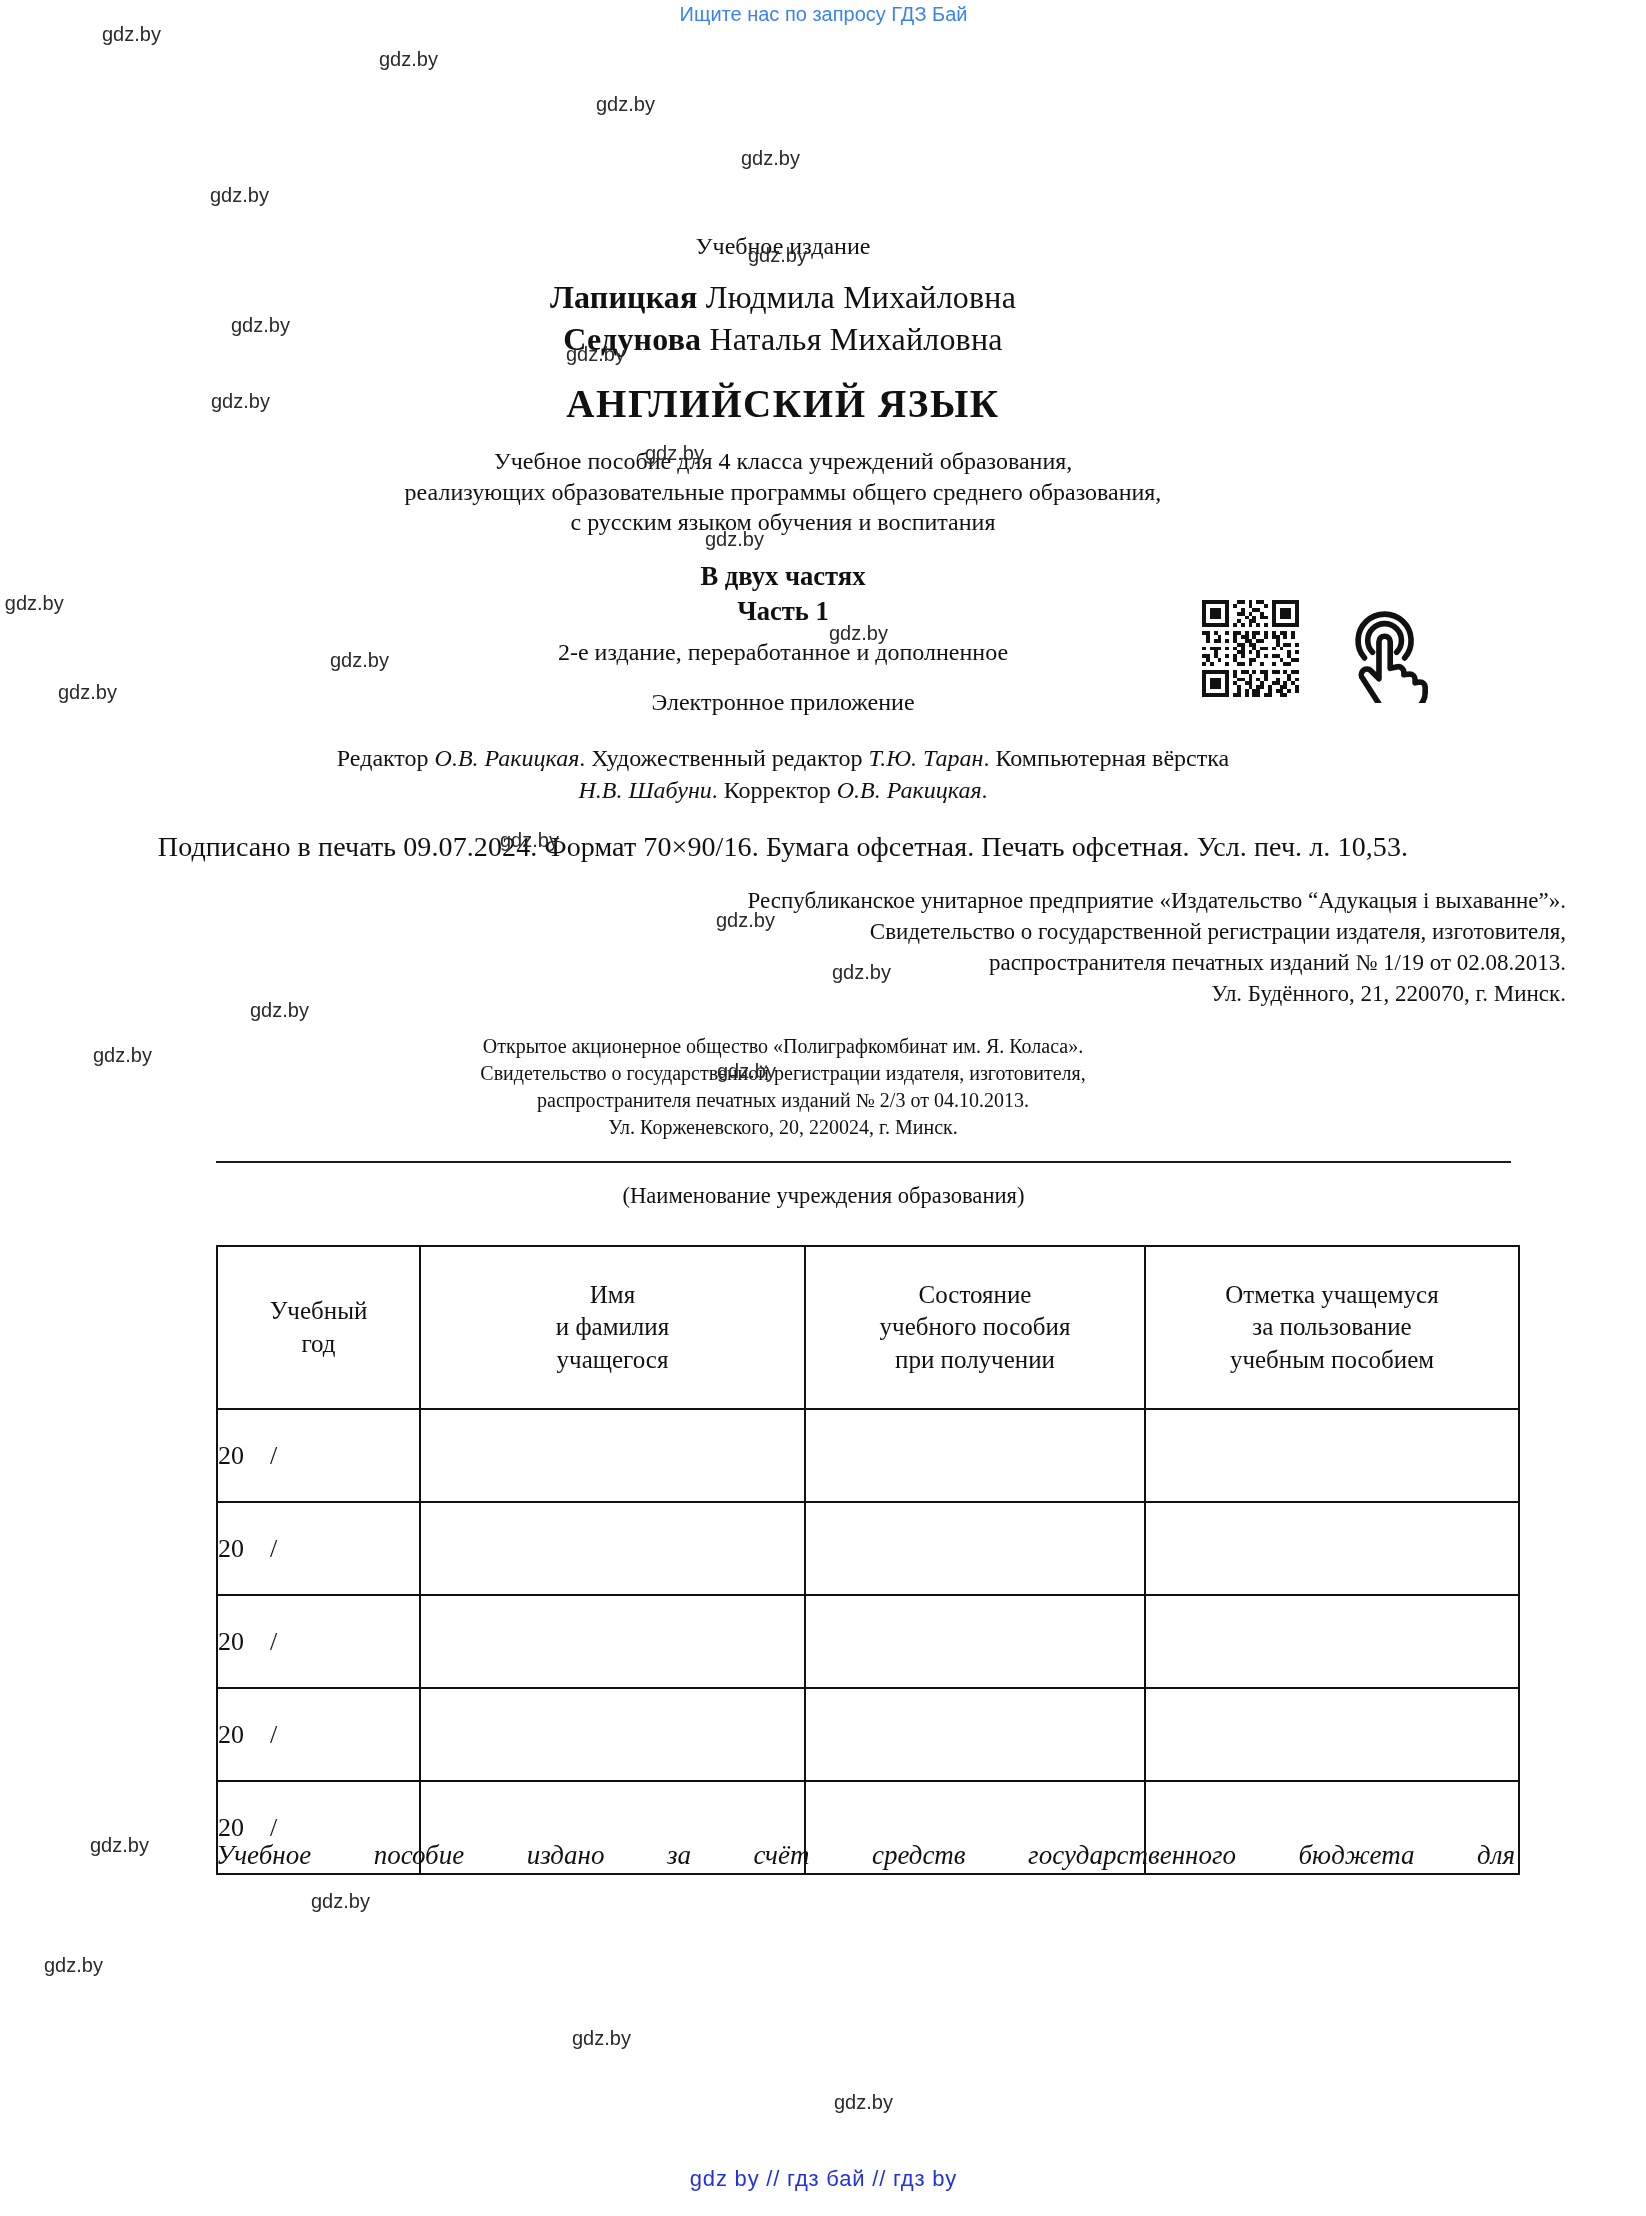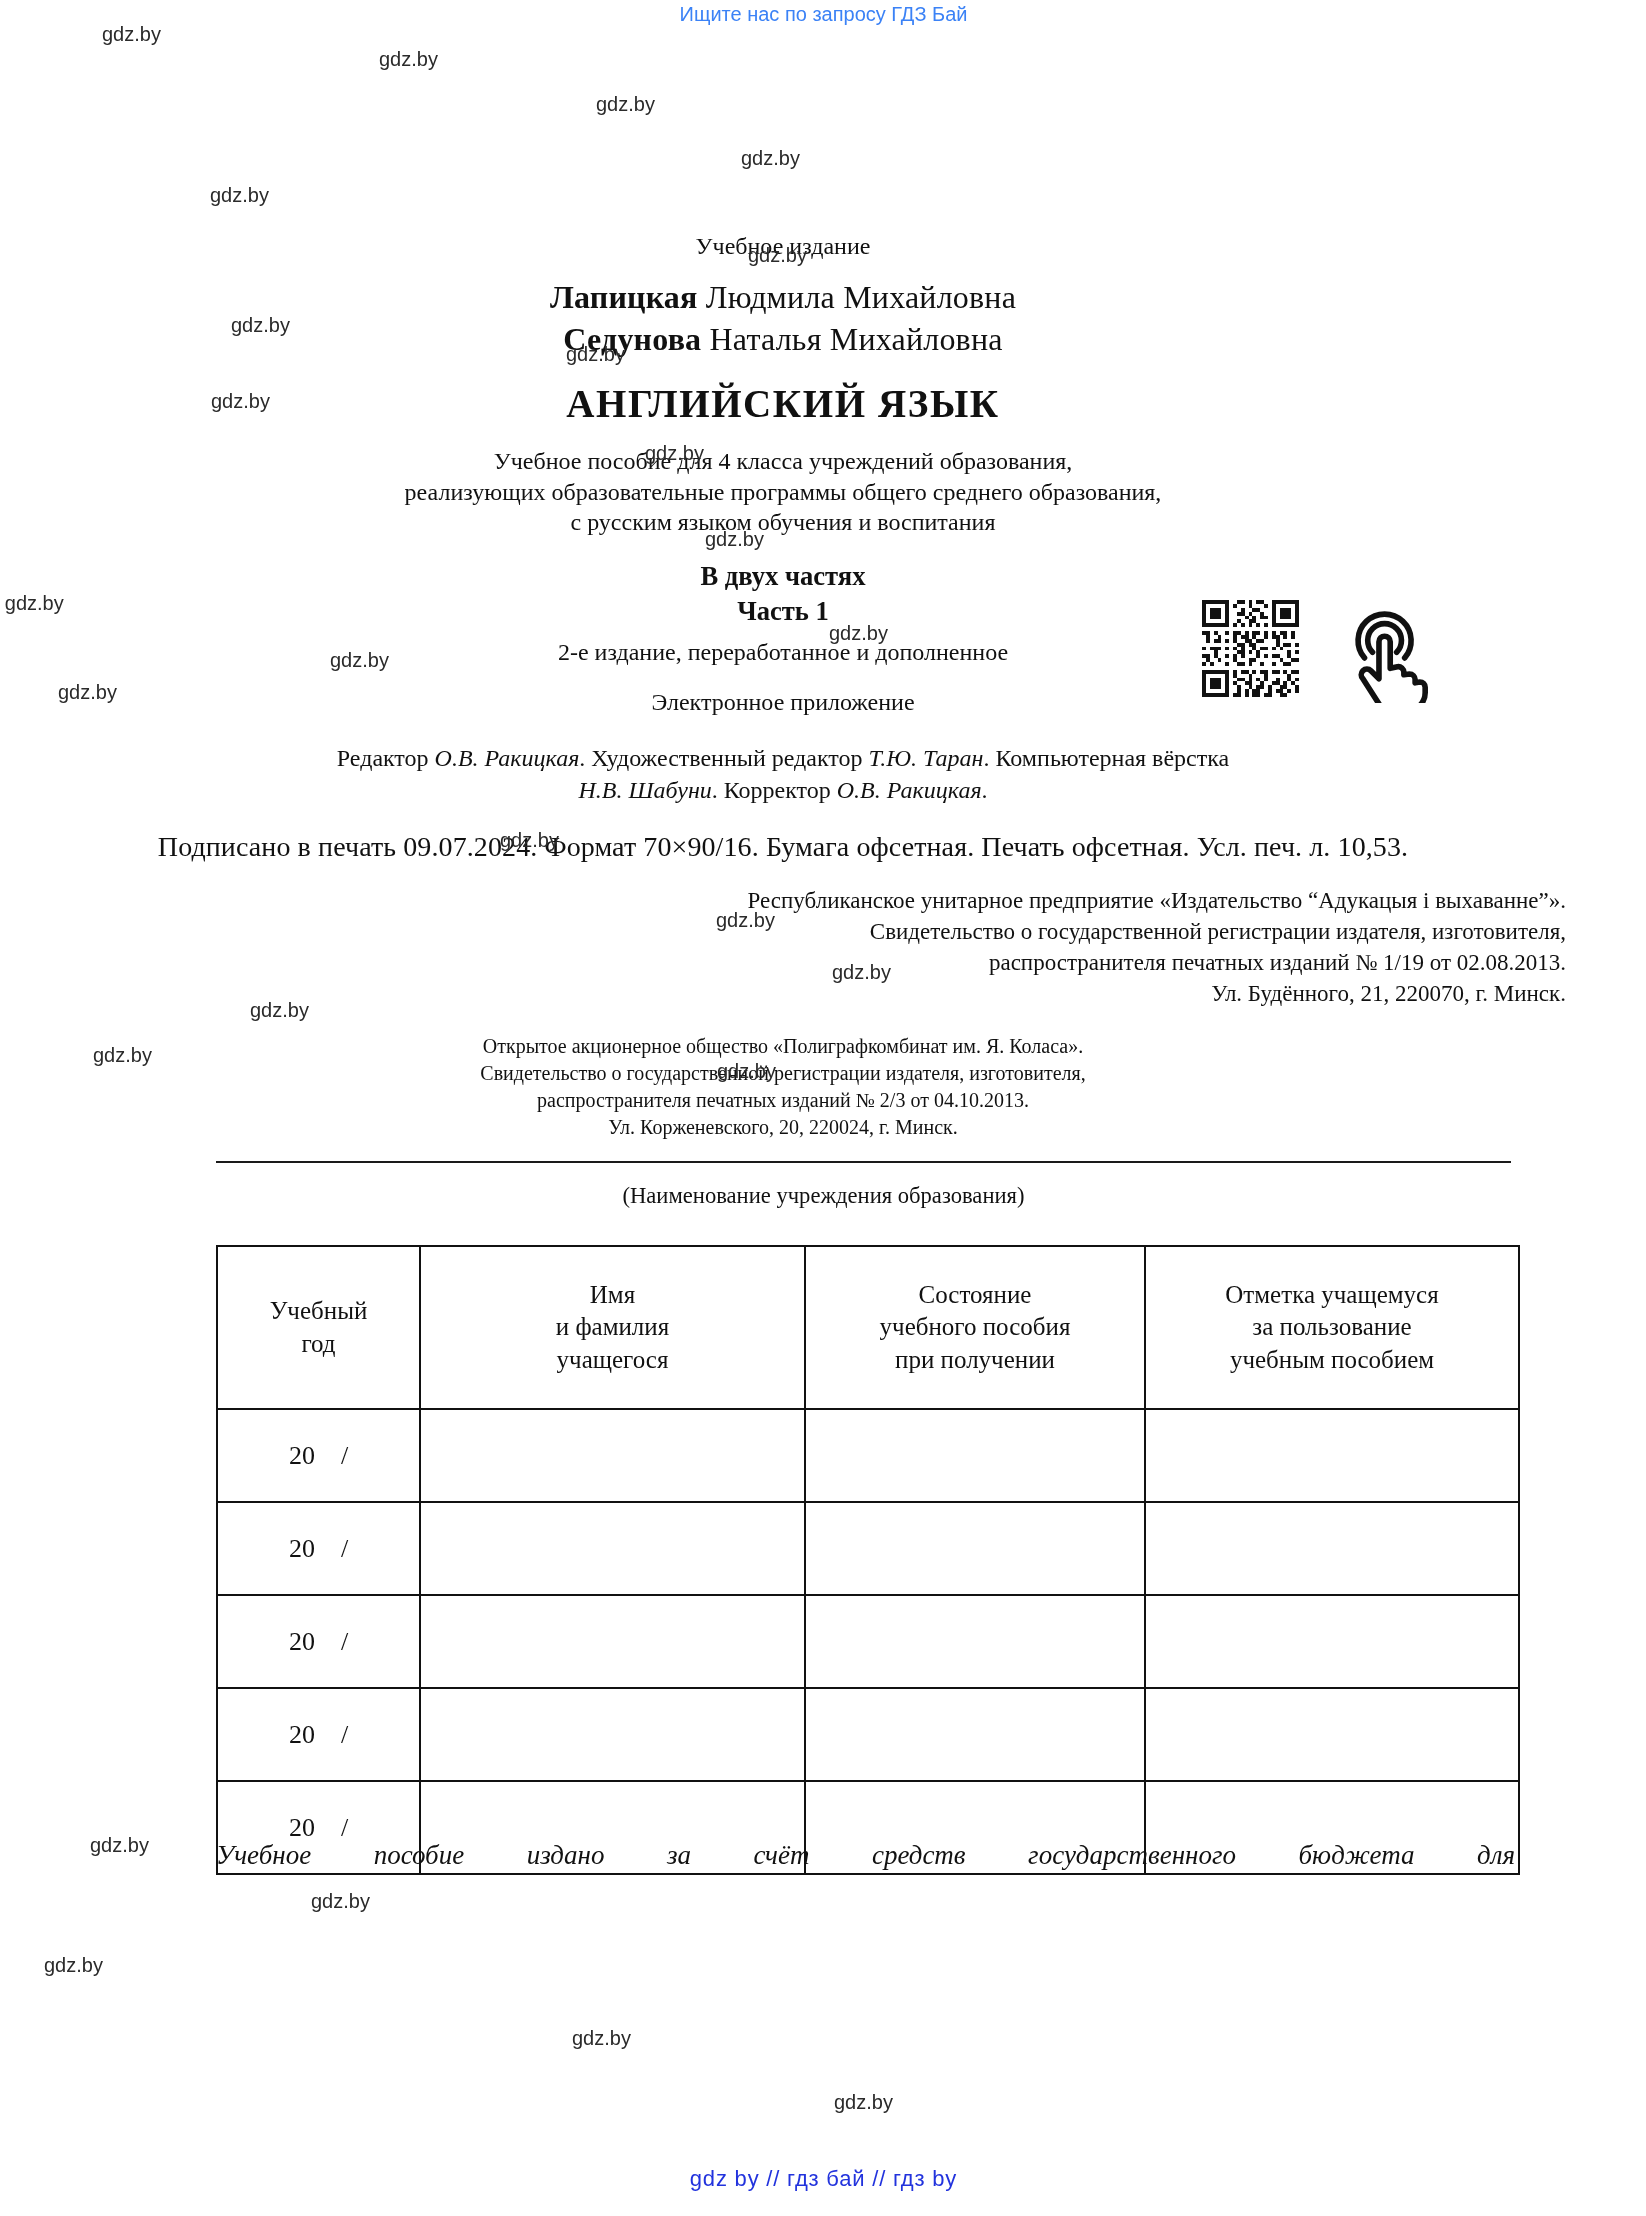--- a/index.html
+++ b/index.html
@@ -103,21 +103,20 @@
     width:1295px;
     border-collapse:collapse;
     z-index:2;
     table-layout:fixed;
   }
   .tbl td,.tbl th{
     border:2px solid #111111;
     padding:0;
     vertical-align:middle;
     font-weight:normal;
-    text-align:center;
   }
   .tbl thead th{
     height:161px;
     font-size:25px;
     line-height:1.30;
     text-align:center;
   }
   .tbl tbody td{height:91px;}
   .col-year{width:201px;}
   .col-name{width:383px;}

